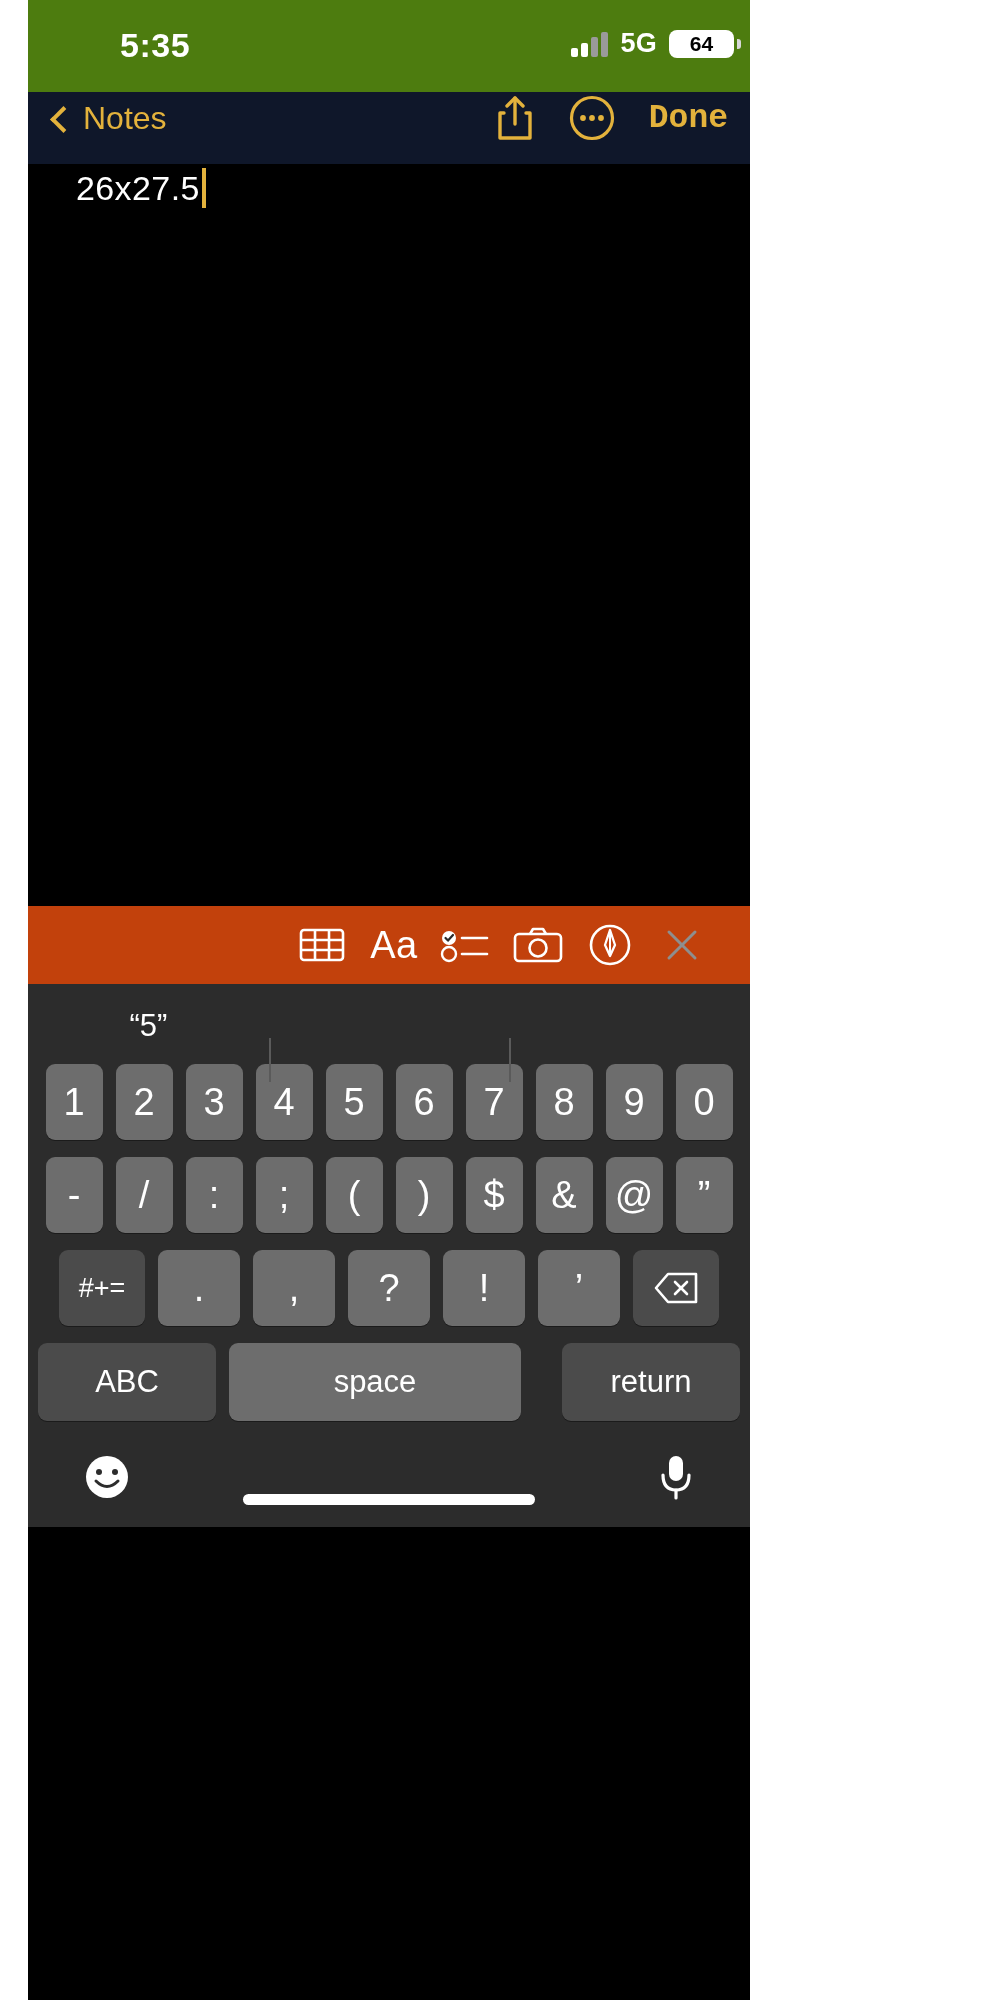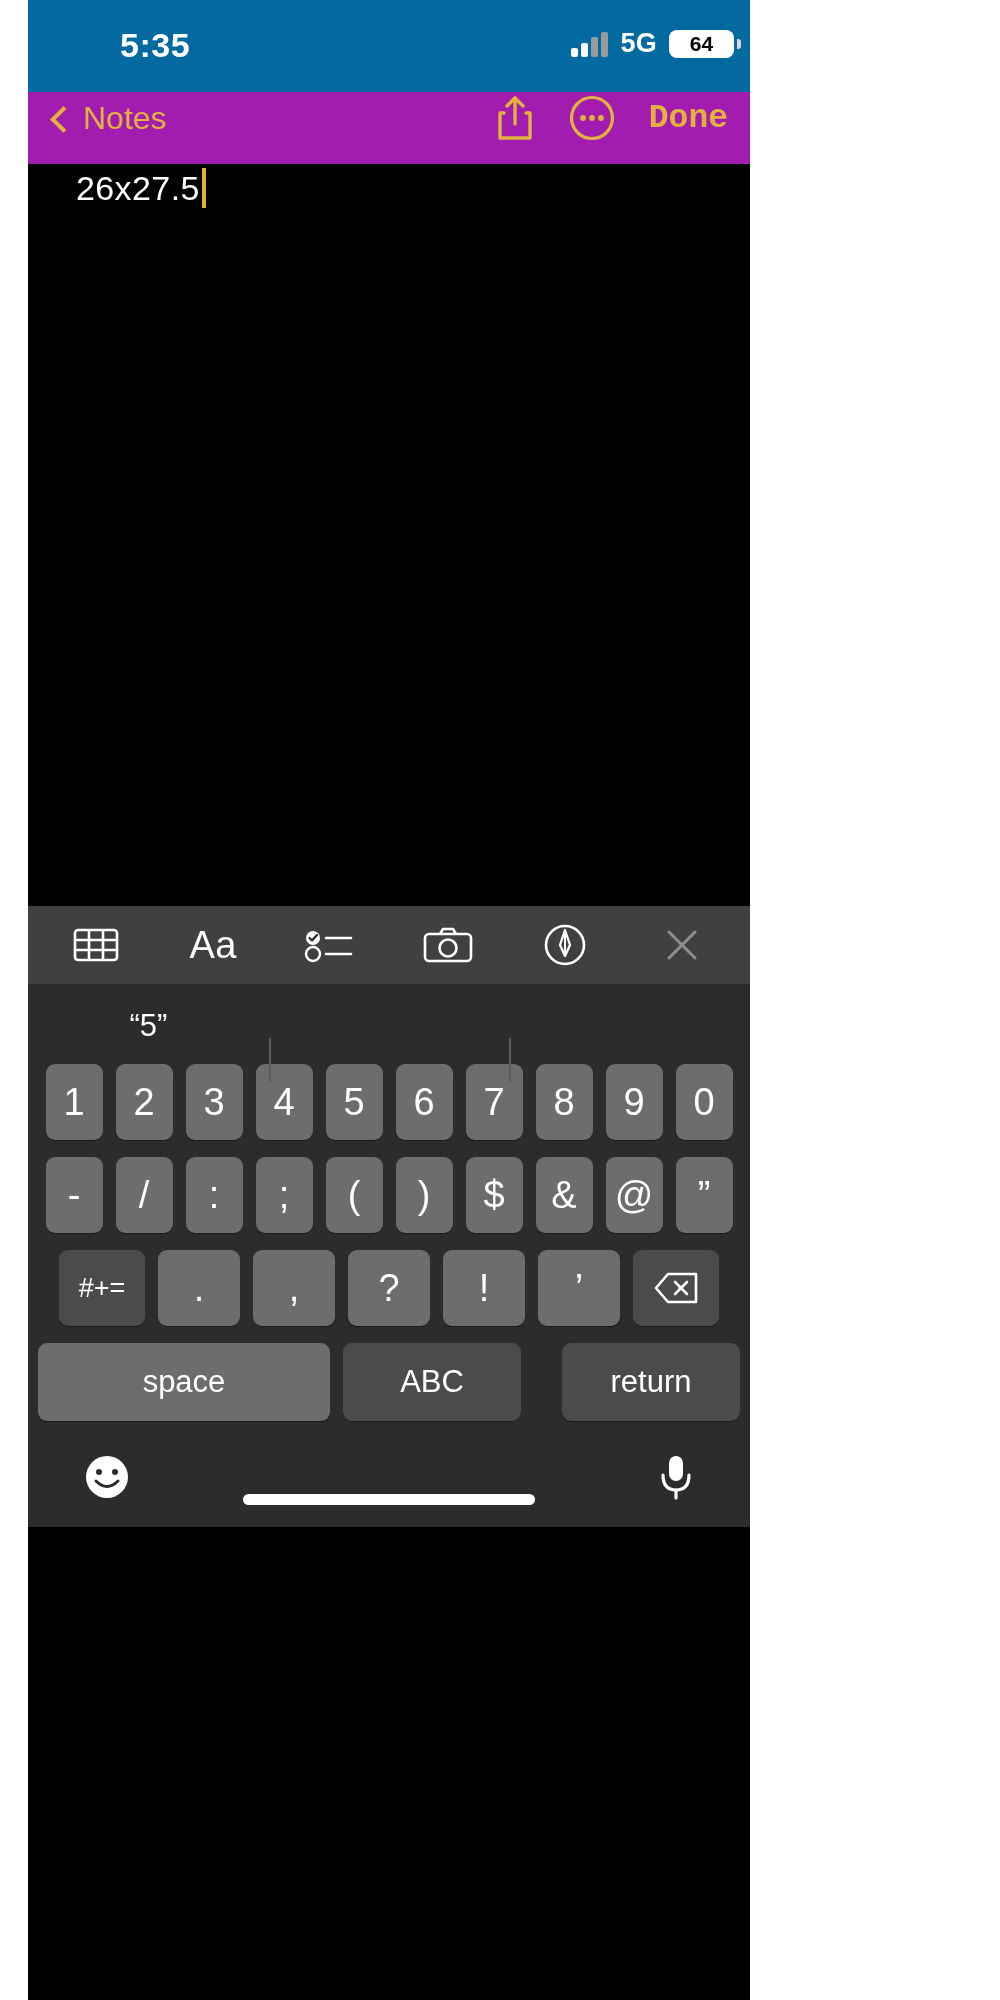--- a/index.html
+++ b/index.html
@@ -18,21 +18,21 @@
     width: 722px;
     height: 2000px;
     background: #000000;
     overflow: hidden;
   }
 
   
   .statusbar {
     position: relative;
     height: 92px;
-    background: #0369a1;
+    background: #4d7c0f;
   }
   .status-time {
     position: absolute;
     left: 92px;
     top: 26px;
     color: #fff;
     font-size: 34px;
     font-weight: bold;
     letter-spacing: 0.5px;
   }
@@ -84,21 +84,21 @@
     width: 4px;
     height: 10px;
     background: #d8d8d8;
     border-radius: 0 3px 3px 0;
   }
 
   
   .navbar {
     position: relative;
     height: 72px;
-    background: #a21caf;
+    background: #0f172a;
   }
   .back-btn {
     position: absolute;
     left: 26px;
     top: 8px;
     display: flex;
     align-items: center;
     gap: 10px;
     color: #e3b23c;
     font-size: 32px;
@@ -149,24 +149,24 @@
     width: 4px;
     height: 40px;
     background: #e3b23c;
     margin-left: 2px;
   }
 
   
   .fmt-bar {
     position: relative;
     height: 78px;
-    background: #404040;
-    display: flex;
-    align-items: center;
-    justify-content: space-between;
+    background: #c2410c;
+    display: flex;
+    align-items: center;
+    justify-content: flex-end;
     padding: 0 32px;
   }
   .fmt-item {
     display: flex;
     align-items: center;
     justify-content: center;
     width: 72px;
     height: 60px;
   }
   .fmt-aa {
@@ -394,22 +394,22 @@
       <span class="key dark bksp">
         <svg viewBox="0 0 46 32" width="46" height="32">
           <path d="M15 2 L43 2 L43 30 L15 30 L3 16 Z" stroke="#ffffff" stroke-width="2.6" fill="none" stroke-linejoin="round"></path>
           <line x1="22" y1="10" x2="34" y2="22" stroke="#ffffff" stroke-width="2.6" stroke-linecap="round"></line>
           <line x1="34" y1="10" x2="22" y2="22" stroke="#ffffff" stroke-width="2.6" stroke-linecap="round"></line>
         </svg>
       </span>
     </div>
 
     <div class="krow bottom">
+      <span class="key abc">ABC</span>
       <span class="key space">space</span>
-      <span class="key abc">ABC</span>
       <span class="key ret">return</span>
     </div>
 
     <div class="kb-footer">
       <span>
         <svg viewBox="0 0 46 46" width="46" height="46">
           <circle cx="23" cy="23" r="21" fill="#ffffff"></circle>
           <circle cx="15" cy="18" r="3" fill="#2c2c2c"></circle>
           <circle cx="31" cy="18" r="3" fill="#2c2c2c"></circle>
           <path d="M12 27 Q23 38 34 27" stroke="#2c2c2c" stroke-width="3" fill="none" stroke-linecap="round"></path>

